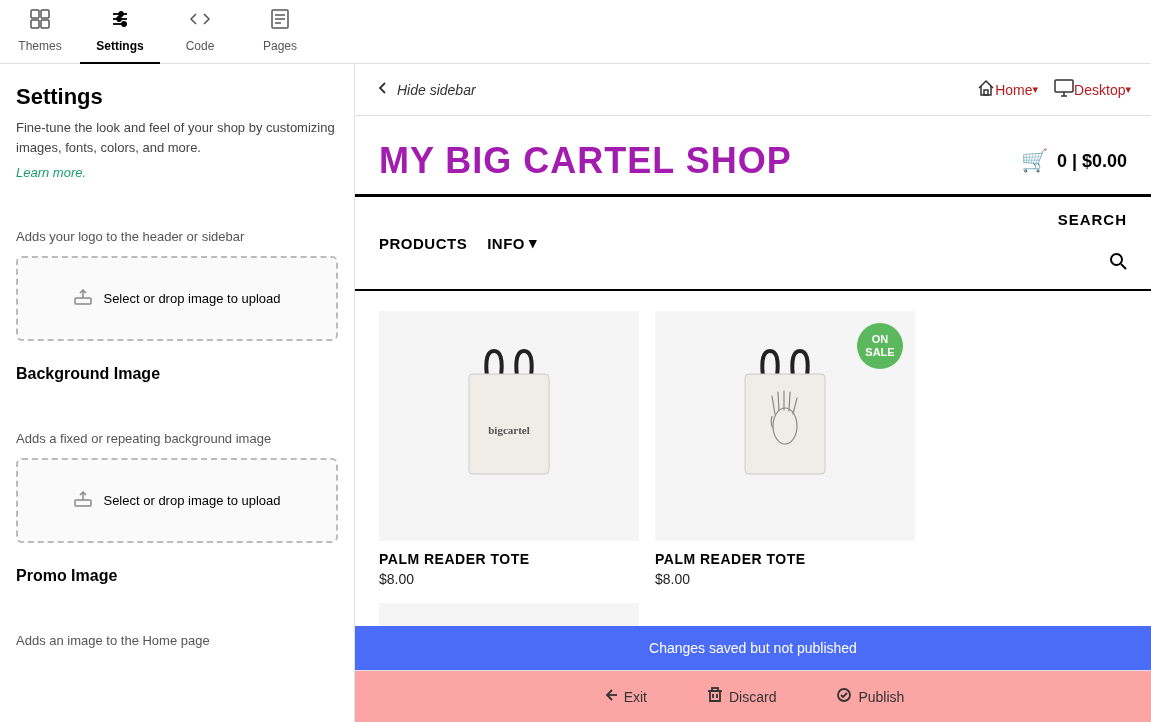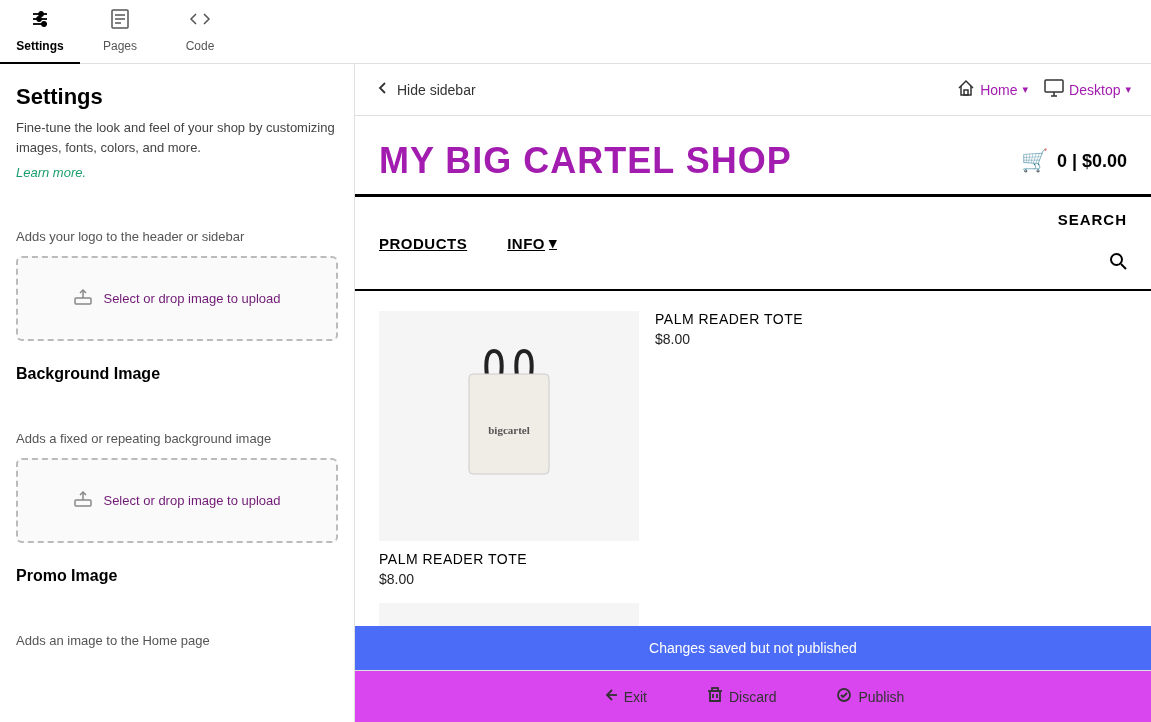--- a/index.html
+++ b/index.html
@@ -87,21 +87,21 @@
       padding: 28px 16px;
       display: flex;
       align-items: center;
       justify-content: center;
       gap: 10px;
       cursor: pointer;
       background: #fafafa;
       margin-bottom: 4px;
     }
     .upload-icon { font-size: 18px; color: #888; }
-    .upload-text { font-size: 13px; color: #701a75; }
+    .upload-text { font-size: 13px; color: #000000; }
 
     
     .preview-panel {
       flex: 1;
       display: flex;
       flex-direction: column;
       overflow: hidden;
     }
 
     
@@ -116,32 +116,32 @@
       flex-shrink: 0;
     }
     .hide-sidebar-btn {
       display: flex;
       align-items: center;
       gap: 6px;
       font-size: 14px;
       cursor: pointer;
       color: #333;
       font-weight: 500;
+      font-style: italic;
     }
     .topbar-right {
       display: flex;
       align-items: center;
       gap: 16px;
     }
     .home-btn, .desktop-btn {
       display: flex;
       align-items: center;
-      gap: 5px;
       font-size: 14px;
-      color: #a21caf;
+      color: #b91c1c;
       cursor: pointer;
       font-weight: 500;
     }
     .chevron { font-size: 11px; }
 
     
     .shop-preview {
       flex: 1;
       overflow-y: auto;
       background: #fff;
@@ -173,22 +173,21 @@
     .shop-nav {
       display: flex;
       align-items: center;
       justify-content: space-between;
       padding: 14px 24px;
       border-bottom: 2px solid #000;
     }
     .shop-nav-left {
       display: flex;
       align-items: center;
-      gap: 40px;
-      text-decoration: underline;
+      gap: 20px;
     }
     .shop-nav-item {
       font-size: 15px;
       font-weight: 700;
       letter-spacing: 0.5px;
       cursor: pointer;
       display: flex;
       align-items: center;
       gap: 4px;
     }
@@ -243,21 +242,21 @@
       display: flex;
       flex-direction: column;
       align-items: center;
       justify-content: center;
       line-height: 1.2;
       text-align: center;
     }
 
     .product-name {
       font-size: 14px;
-      font-weight: 400;
+      font-weight: 700;
       letter-spacing: 0.5px;
       margin-bottom: 4px;
     }
     .product-price {
       font-size: 14px;
       color: #222;
     }
 
     
     .status-bar {
@@ -271,21 +270,21 @@
     }
 
     
     .bottom-toolbar {
       display: flex;
       align-items: center;
       justify-content: center;
       gap: 60px;
       height: 52px;
       border-top: 1px solid #e0e0e0;
-      background: #d946ef;
+      background: #fca5a5;
       flex-shrink: 0;
     }
     .toolbar-btn {
       display: flex;
       align-items: center;
       gap: 6px;
       font-size: 14px;
       font-weight: 500;
       cursor: pointer;
       color: #333;
@@ -294,55 +293,66 @@
 
     
     .tote-svg { width: 120px; height: 160px; }
     .tshirt-svg { width: 140px; height: 160px; }
 
   </style>
 </head>
 <body>
 
 <div class="top-nav">
+  <div class="nav-item">
+    <span class="nav-icon">
+      <svg width="22" height="22" viewBox="0 0 22 22" fill="none" stroke="#555" stroke-width="1.5">
+        <rect x="2" y="2" width="8" height="8" rx="1"></rect>
+        <rect x="12" y="2" width="8" height="8" rx="1"></rect>
+        <rect x="2" y="12" width="8" height="8" rx="1"></rect>
+        <rect x="12" y="12" width="8" height="8" rx="1"></rect>
+      </svg>
+    </span>
+    <span>Themes</span>
+  </div>
   <div class="nav-item active">
     <span class="nav-icon">
       <svg width="22" height="22" viewBox="0 0 22 22" fill="none" stroke="#000" stroke-width="1.8">
         <line x1="4" y1="6" x2="10" y2="6"></line>
         <line x1="14" y1="6" x2="18" y2="6"></line>
         <circle cx="12" cy="6" r="2" fill="#000" stroke="#000"></circle>
         <line x1="4" y1="11" x2="8" y2="11"></line>
         <line x1="12" y1="11" x2="18" y2="11"></line>
         <circle cx="10" cy="11" r="2" fill="#000" stroke="#000"></circle>
         <line x1="4" y1="16" x2="13" y2="16"></line>
         <line x1="17" y1="16" x2="18" y2="16"></line>
         <circle cx="15" cy="16" r="2" fill="#000" stroke="#000"></circle>
       </svg>
     </span>
     <span>Settings</span>
   </div>
   <div class="nav-item">
     <span class="nav-icon">
       <svg width="22" height="22" viewBox="0 0 22 22" fill="none" stroke="#555" stroke-width="1.5">
+        <polyline points="7,6 2,11 7,16"></polyline>
+        <polyline points="15,6 20,11 15,16"></polyline>
+      </svg>
+    </span>
+    <span>Code</span>
+  </div>
+  <div class="nav-item">
+    <span class="nav-icon">
+      <svg width="22" height="22" viewBox="0 0 22 22" fill="none" stroke="#555" stroke-width="1.5">
         <rect x="3" y="2" width="16" height="18" rx="1"></rect>
         <line x1="6" y1="7" x2="16" y2="7"></line>
         <line x1="6" y1="11" x2="16" y2="11"></line>
         <line x1="6" y1="15" x2="12" y2="15"></line>
       </svg>
     </span>
     <span>Pages</span>
-  </div>
-  <div class="nav-item">
-    <span class="nav-icon">
-      <svg width="22" height="22" viewBox="0 0 22 22" fill="none" stroke="#555" stroke-width="1.5">
-        <polyline points="7,6 2,11 7,16"></polyline>
-        <polyline points="15,6 20,11 15,16"></polyline>
-      </svg>
-    </span>
-    <span>Code</span>
   </div>
 </div>
 
 <div class="main-layout">
 
   <div class="sidebar">
     <h1 class="sidebar-title">Settings</h1>
     <p class="sidebar-desc">Fine-tune the look and feel of your shop by customizing images, fonts, colors, and more.</p>
     <a class="sidebar-link" href="#">Learn more.</a>
 
@@ -458,20 +468,40 @@
               <rect x="20" y="28" width="80" height="100" rx="4" fill="#f0ede6" stroke="#ccc" stroke-width="1"></rect>
 
               <text x="60" y="88" text-anchor="middle" font-family="serif" font-size="11" fill="#555" font-weight="600">bigcartel</text>
             </svg>
           </div>
           <div class="product-name">PALM READER TOTE</div>
           <div class="product-price">$8.00</div>
         </div>
 
         <div class="product-card">
+          <div class="product-img-wrap">
+            <svg class="tote-svg" viewBox="0 0 120 160" fill="none" xmlns="http://www.w3.org/2000/svg">
+
+              <path d="M38 30 Q35 5 45 5 Q55 5 52 30" stroke="#222" stroke-width="4" fill="none" stroke-linecap="round"></path>
+              <path d="M68 30 Q65 5 75 5 Q85 5 82 30" stroke="#222" stroke-width="4" fill="none" stroke-linecap="round"></path>
+
+              <rect x="20" y="28" width="80" height="100" rx="4" fill="#f0ede6" stroke="#ccc" stroke-width="1"></rect>
+
+              <g transform="translate(45, 40)">
+                <ellipse cx="15" cy="40" rx="12" ry="18" fill="none" stroke="#888" stroke-width="1.2"></ellipse>
+                <line x1="5" y1="28" x2="2" y2="10" stroke="#888" stroke-width="1.2" stroke-linecap="round"></line>
+                <line x1="9" y1="25" x2="8" y2="6" stroke="#888" stroke-width="1.2" stroke-linecap="round"></line>
+                <line x1="14" y1="24" x2="14" y2="5" stroke="#888" stroke-width="1.2" stroke-linecap="round"></line>
+                <line x1="19" y1="25" x2="20" y2="6" stroke="#888" stroke-width="1.2" stroke-linecap="round"></line>
+                <line x1="23" y1="28" x2="27" y2="12" stroke="#888" stroke-width="1.2" stroke-linecap="round"></line>
+                <path d="M2 30 Q0 38 3 42" stroke="#888" stroke-width="1.2" fill="none"></path>
+              </g>
+            </svg>
+            <div class="on-sale-badge">ON<br>SALE</div>
+          </div>
           <div class="product-name">PALM READER TOTE</div>
           <div class="product-price">$8.00</div>
         </div>
 
         <div class="product-card">
           <div class="product-img-wrap">
             <svg class="tshirt-svg" viewBox="0 0 140 160" fill="none" xmlns="http://www.w3.org/2000/svg">
 
               <path d="M30 10 L10 40 L35 48 L35 145 L105 145 L105 48 L130 40 L110 10 Q90 25 70 25 Q50 25 30 10Z" fill="#a89880" stroke="#888" stroke-width="1"></path>
 

